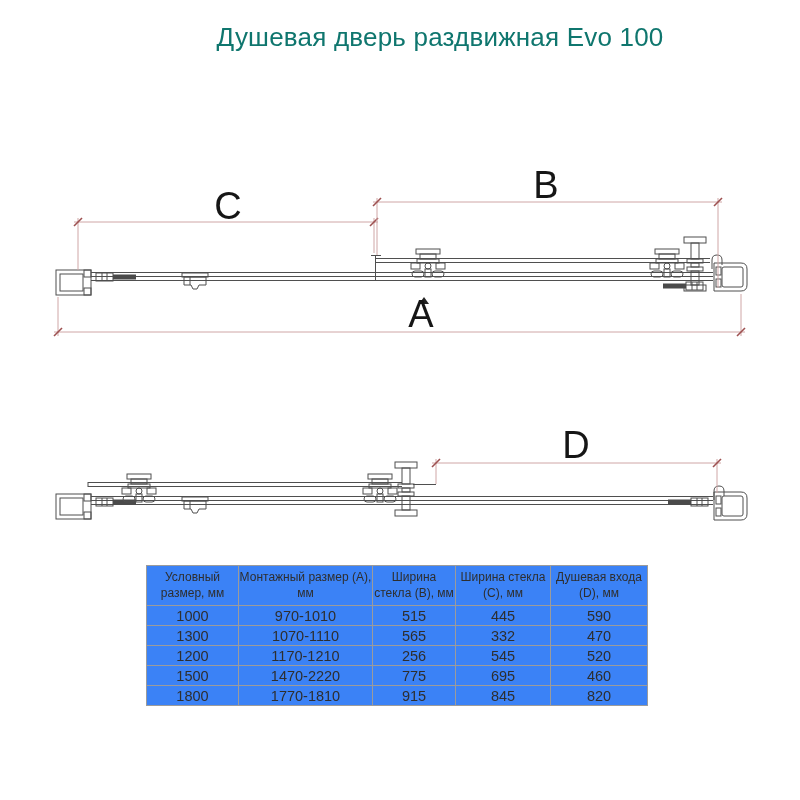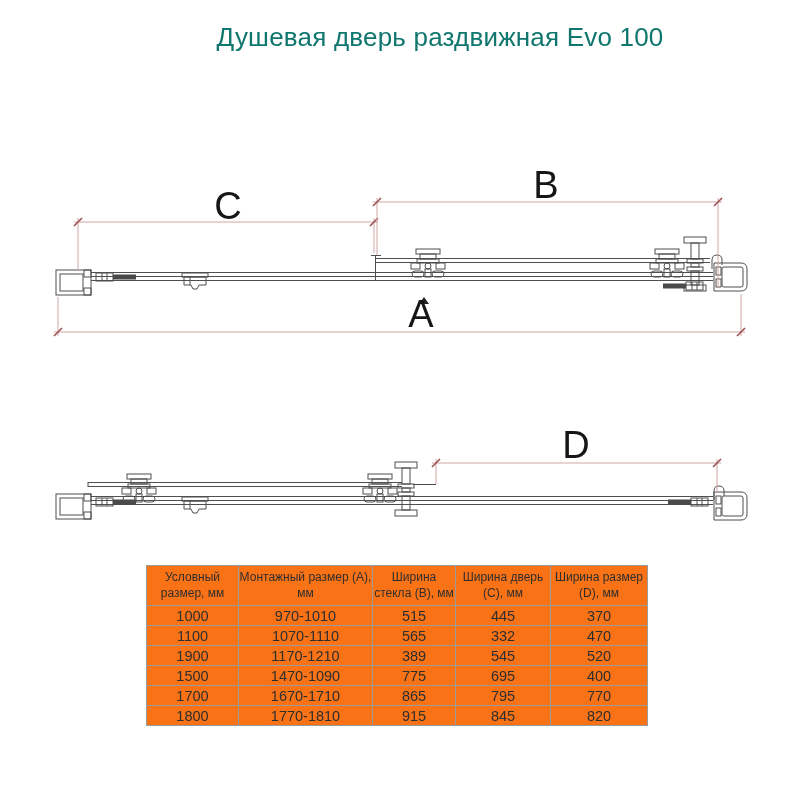--- a/index.html
+++ b/index.html
@@ -14,21 +14,21 @@
   #diagram{position:absolute;top:0;left:0;}
   .ln{stroke:#4f4f4f;stroke-width:1;fill:none;}
   .part{stroke:#4f4f4f;stroke-width:1;fill:none;}
   .fillp{fill:#4a4a4a;stroke:none;}
   .dim{stroke:#cfa6a6;stroke-width:1;fill:none;}
   .tick{stroke:#9e5050;stroke-width:1.6;fill:none;}
   .dimlabel{fill:#161616;font-size:38px;font-family:"Liberation Sans",sans-serif;text-anchor:middle;}
 
   
   .spec-table{position:absolute;left:146px;top:565px;border-collapse:collapse;table-layout:fixed;
-              color:#2e2e2e;background:#f97316;}
+              color:#2e2e2e;background:#3b82f6;}
   .spec-table th,.spec-table td{border:1px solid #9b9b9b;text-align:center;vertical-align:middle;
               padding:0;font-weight:400;}
   .spec-table th{height:39px;font-size:12px;line-height:1.3;}
   .spec-table td{height:19px;font-size:14.5px;margin-left:44px;}
 </style>
 </head>
 <body>
 
 <div class="page">
 
@@ -172,59 +172,52 @@
         <col style="width: 134px;">
         <col style="width: 83px;">
         <col style="width: 95px;">
         <col style="width: 97px;">
       </colgroup>
     <thead>
       <tr>
           <th>Условный размер, мм</th>
           <th>Монтажный размер (A), мм</th>
           <th>Ширина стекла (B), мм</th>
-          <th>Ширина дверь (C), мм</th>
-          <th>Ширина размер (D), мм</th>
+          <th>Ширина стекла (C), мм</th>
+          <th>Душевая входа (D), мм</th>
         </tr>
     </thead>
     <tbody>
         <tr>
           <td>1000</td>
           <td>970-1010</td>
           <td>515</td>
           <td>445</td>
-          <td>370</td>
-        </tr>
-        <tr>
-          <td>1100</td>
+          <td>590</td>
+        </tr>
+        <tr>
+          <td>1300</td>
           <td>1070-1110</td>
           <td>565</td>
           <td>332</td>
           <td>470</td>
         </tr>
         <tr>
-          <td>1900</td>
+          <td>1200</td>
           <td>1170-1210</td>
-          <td>389</td>
+          <td>256</td>
           <td>545</td>
           <td>520</td>
         </tr>
         <tr>
           <td>1500</td>
-          <td>1470-1090</td>
+          <td>1470-2220</td>
           <td>775</td>
           <td>695</td>
-          <td>400</td>
-        </tr>
-        <tr>
-          <td>1700</td>
-          <td>1670-1710</td>
-          <td>865</td>
-          <td>795</td>
-          <td>770</td>
+          <td>460</td>
         </tr>
         <tr>
           <td>1800</td>
           <td>1770-1810</td>
           <td>915</td>
           <td>845</td>
           <td>820</td>
         </tr>
       </tbody>
   </table>

